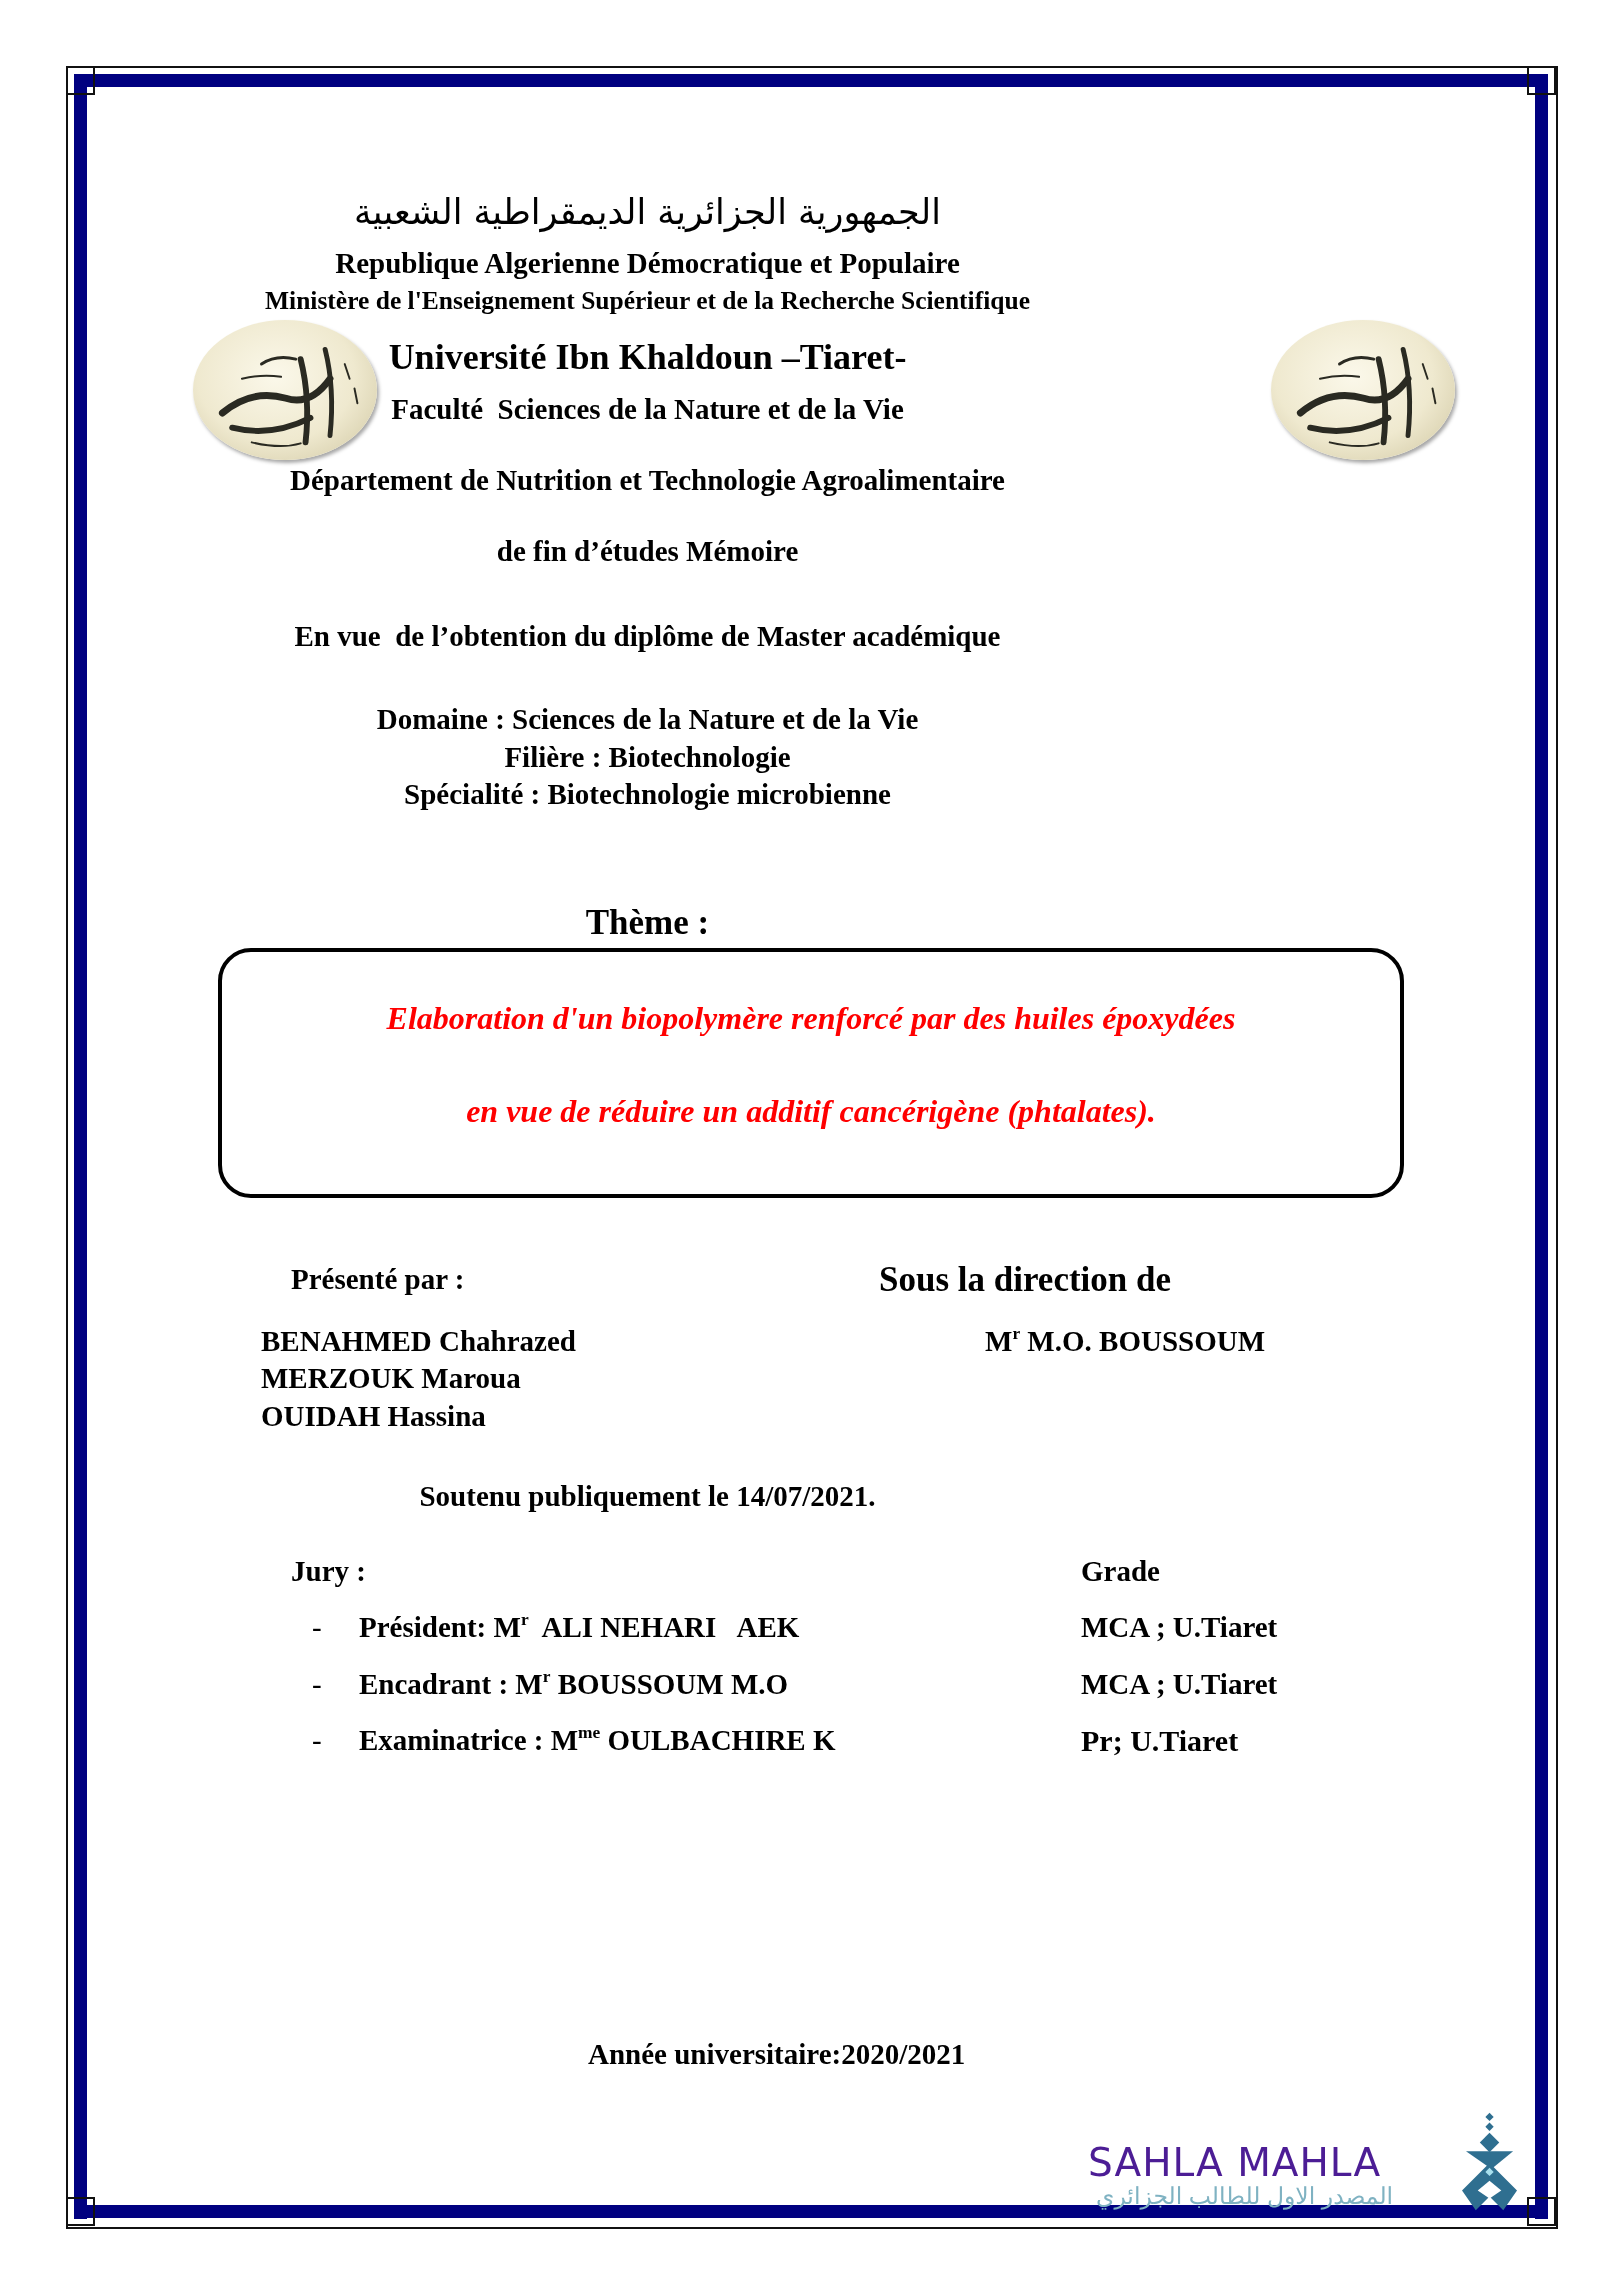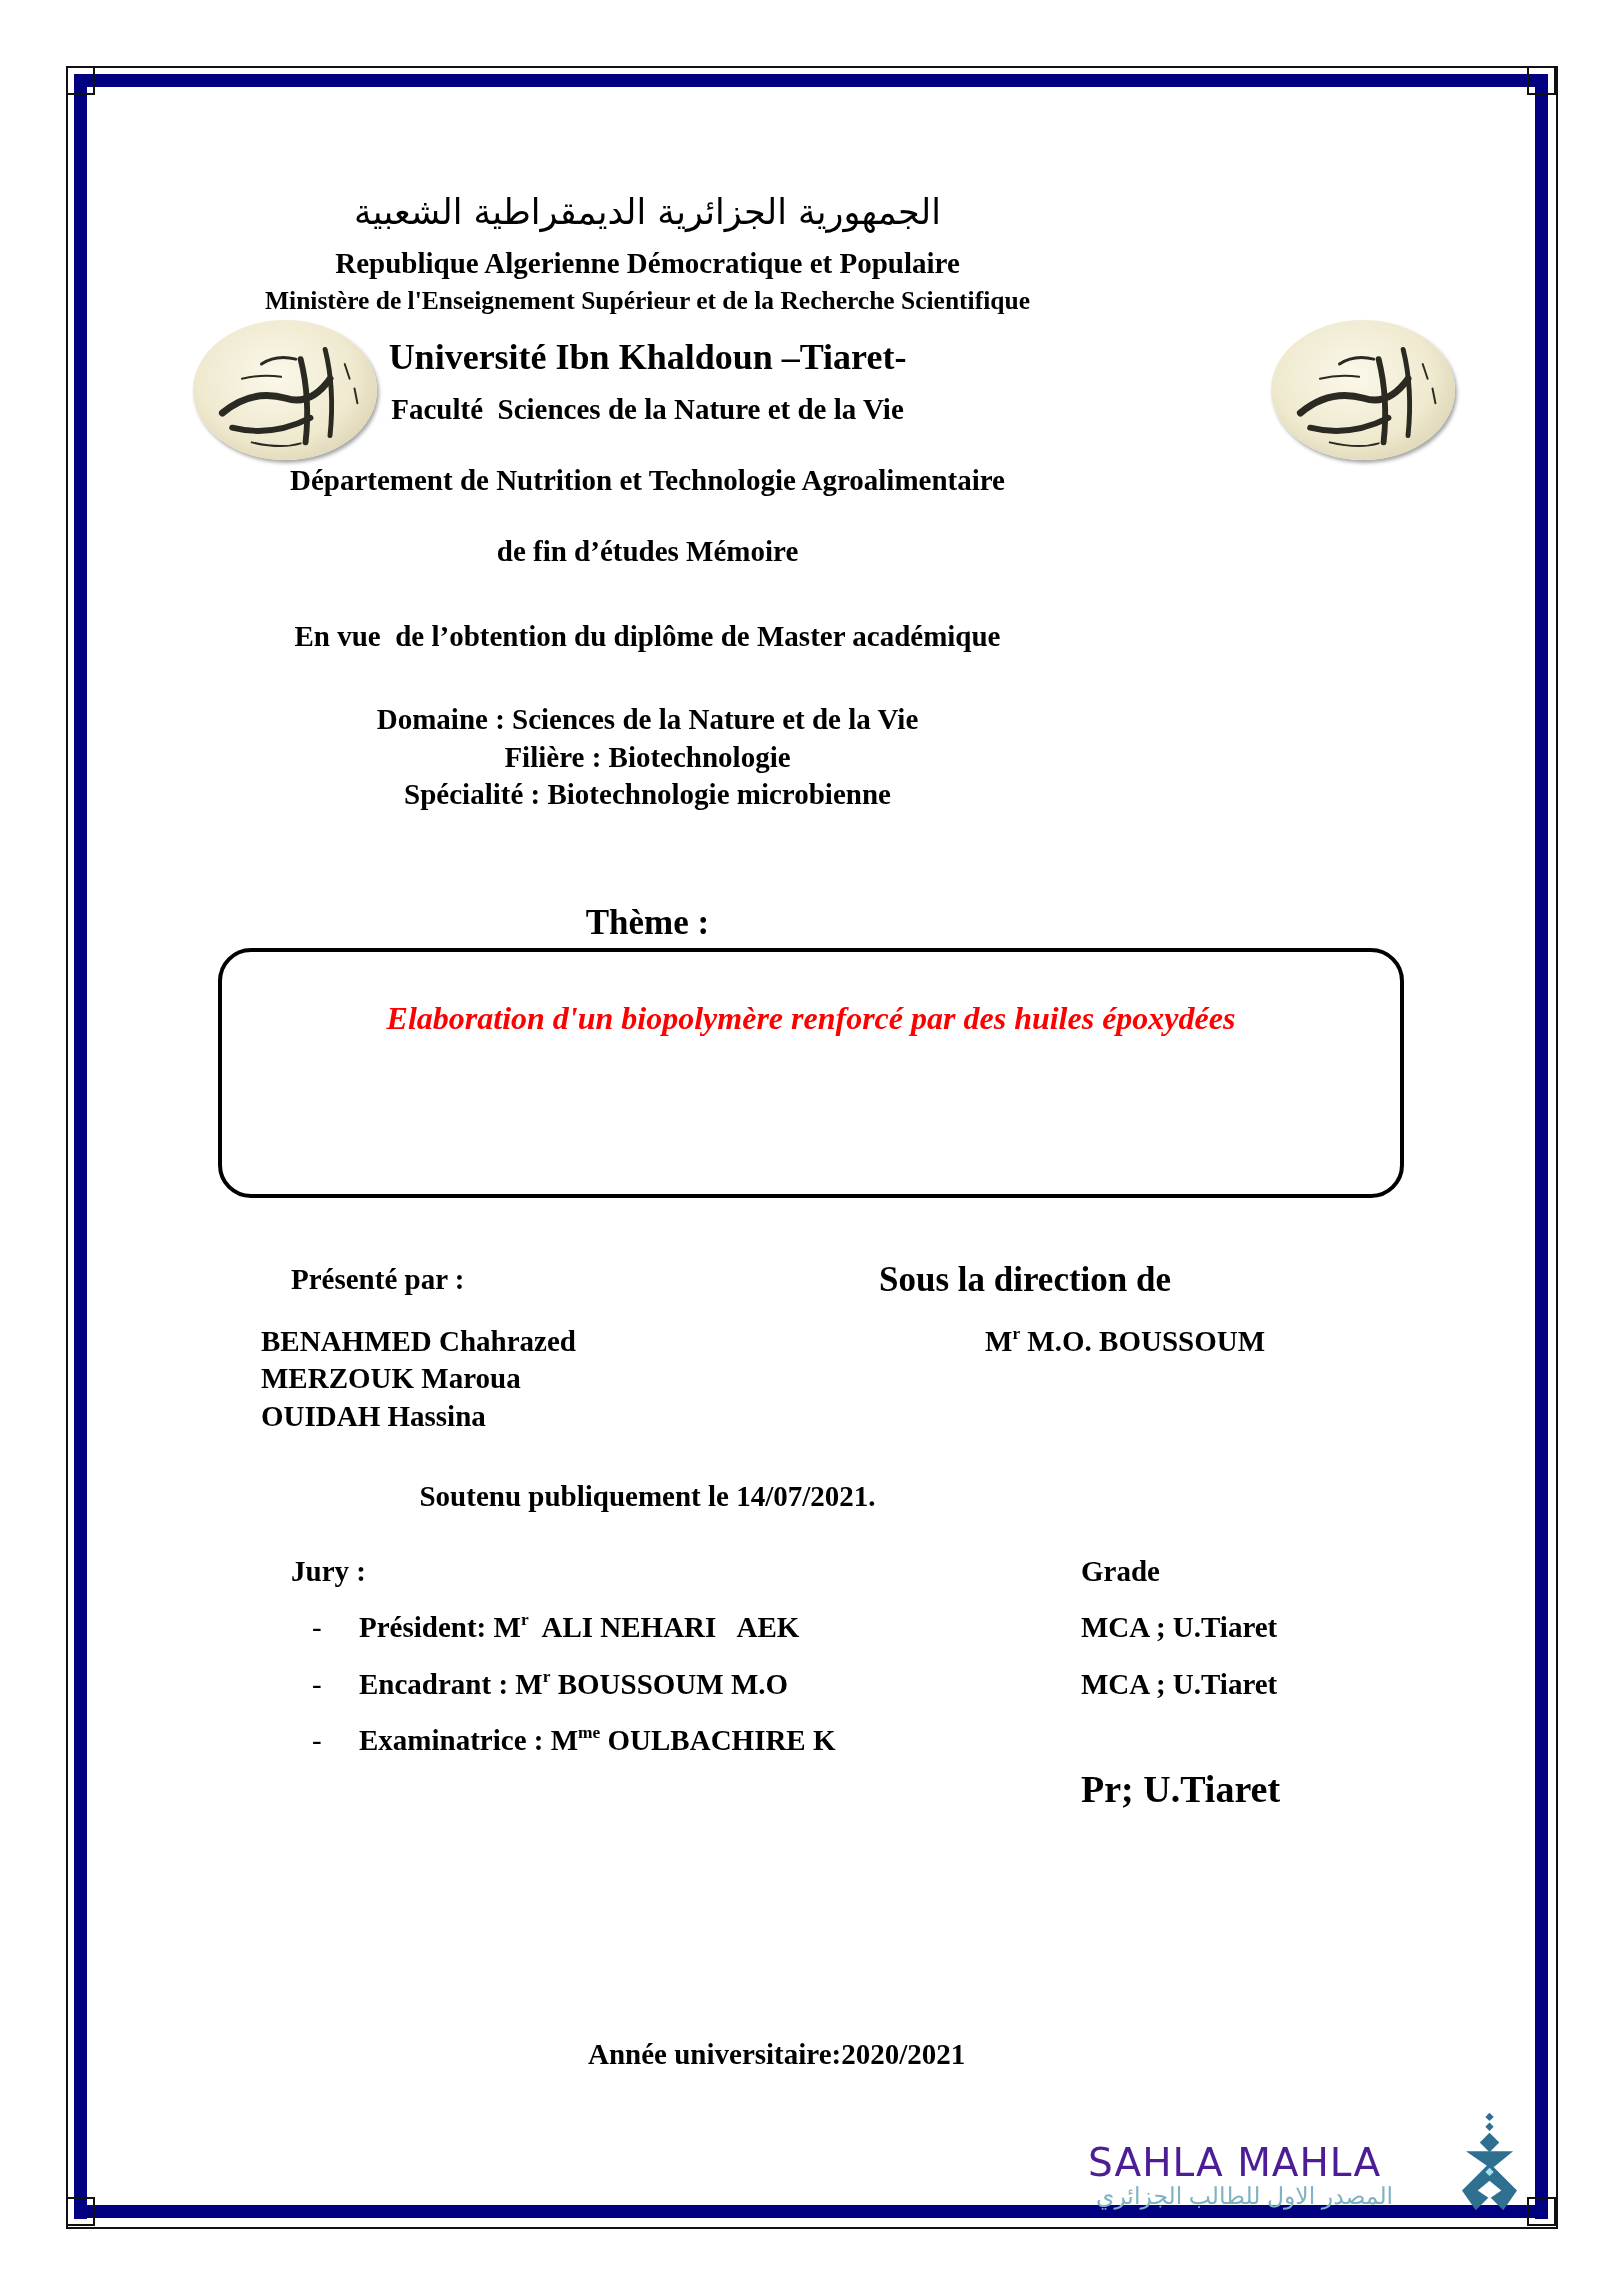--- a/index.html
+++ b/index.html
@@ -85,20 +85,21 @@
 <div class="center-line" style="top:535px; font-size:29px;">de fin d’études Mémoire</div>
 <div class="center-line" style="top:620px; font-size:29px; white-space:pre;">En vue  de l’obtention du diplôme de Master académique</div>
 
 <div class="center-line" style="top:703px; font-size:29px;">Domaine : Sciences de la Nature et de la Vie</div>
 <div class="center-line" style="top:741px; font-size:29px;">Filière : Biotechnologie</div>
 <div class="center-line" style="top:778px; font-size:29px;">Spécialité : Biotechnologie microbienne</div>
 
 <div class="center-line" style="top:903px; font-size:35px;">Thème :</div>
 <div class="theme-box">
   <div class="theme-line" style="top:48px;">Elaboration d'un biopolymère renforcé par des huiles époxydées</div>
+  <div class="theme-line" style="top:141px;">en vue de réduire un additif cancérigène (phtalates).</div>
 </div>
 
 <div class="txt" style="left:291px; top:1263px; font-size:29px;">Présenté par :</div>
 <div>
   <div class="txt" style="left:261px; top:1325px; font-size:29px;">BENAHMED Chahrazed</div>
   <div class="txt" style="left:261px; top:1362px; font-size:29px;">MERZOUK Maroua</div>
   <div class="txt" style="left:261px; top:1400px; font-size:29px;">OUIDAH Hassina</div>
 </div>
 <div class="txt" style="left:879px; top:1260px; font-size:35px;">Sous la direction de</div>
 <div class="txt" style="left:985px; top:1325px; font-size:29px;"><span>M</span><sup>r</sup><span style="white-space:pre;"> M.O. BOUSSOUM</span></div>
@@ -114,21 +115,21 @@
   <div class="txt" style="left:1081px; top:1611px; font-size:29px;">MCA ; U.Tiaret</div>
 </div>
 <div>
   <div class="txt" style="left:312px; top:1668px; font-size:29px; font-weight:normal;">-</div>
   <div class="txt" style="left:359px; top:1668px; font-size:29px; white-space:pre;"><span>Encadrant : M</span><sup>r</sup><span style="white-space:pre;"> BOUSSOUM M.O</span></div>
   <div class="txt" style="left:1081px; top:1668px; font-size:29px;">MCA ; U.Tiaret</div>
 </div>
 <div>
   <div class="txt" style="left:312px; top:1724px; font-size:29px; font-weight:normal;">-</div>
   <div class="txt" style="left:359px; top:1724px; font-size:29px; white-space:pre;"><span>Examinatrice : M</span><sup>me</sup><span style="white-space:pre;"> OULBACHIRE K</span></div>
-  <div class="txt" style="left:1081px; top:1724px; font-size:38px;margin-top:43px;">Pr; U.Tiaret</div>
+  <div class="txt" style="left:1081px; top:1724px; font-size:30px;">Pr; U.Tiaret</div>
 </div>
 
 <div class="txt" style="left:588px; top:2038px; font-size:29px;">Année universitaire:2020/2021</div>
 
 <div class="sahla">SAHLA MAHLA</div>
 <div class="sahla-ar">المصدر الاول للطالب الجزائري</div>
 <svg class="sahla-mark" viewBox="0 0 70 110">
   <g fill="#2f6f90">
     <rect x="31" y="2" width="6" height="6" transform="rotate(45 34 5)"></rect>
     <rect x="31" y="12" width="6" height="6" transform="rotate(45 34 15)"></rect>

